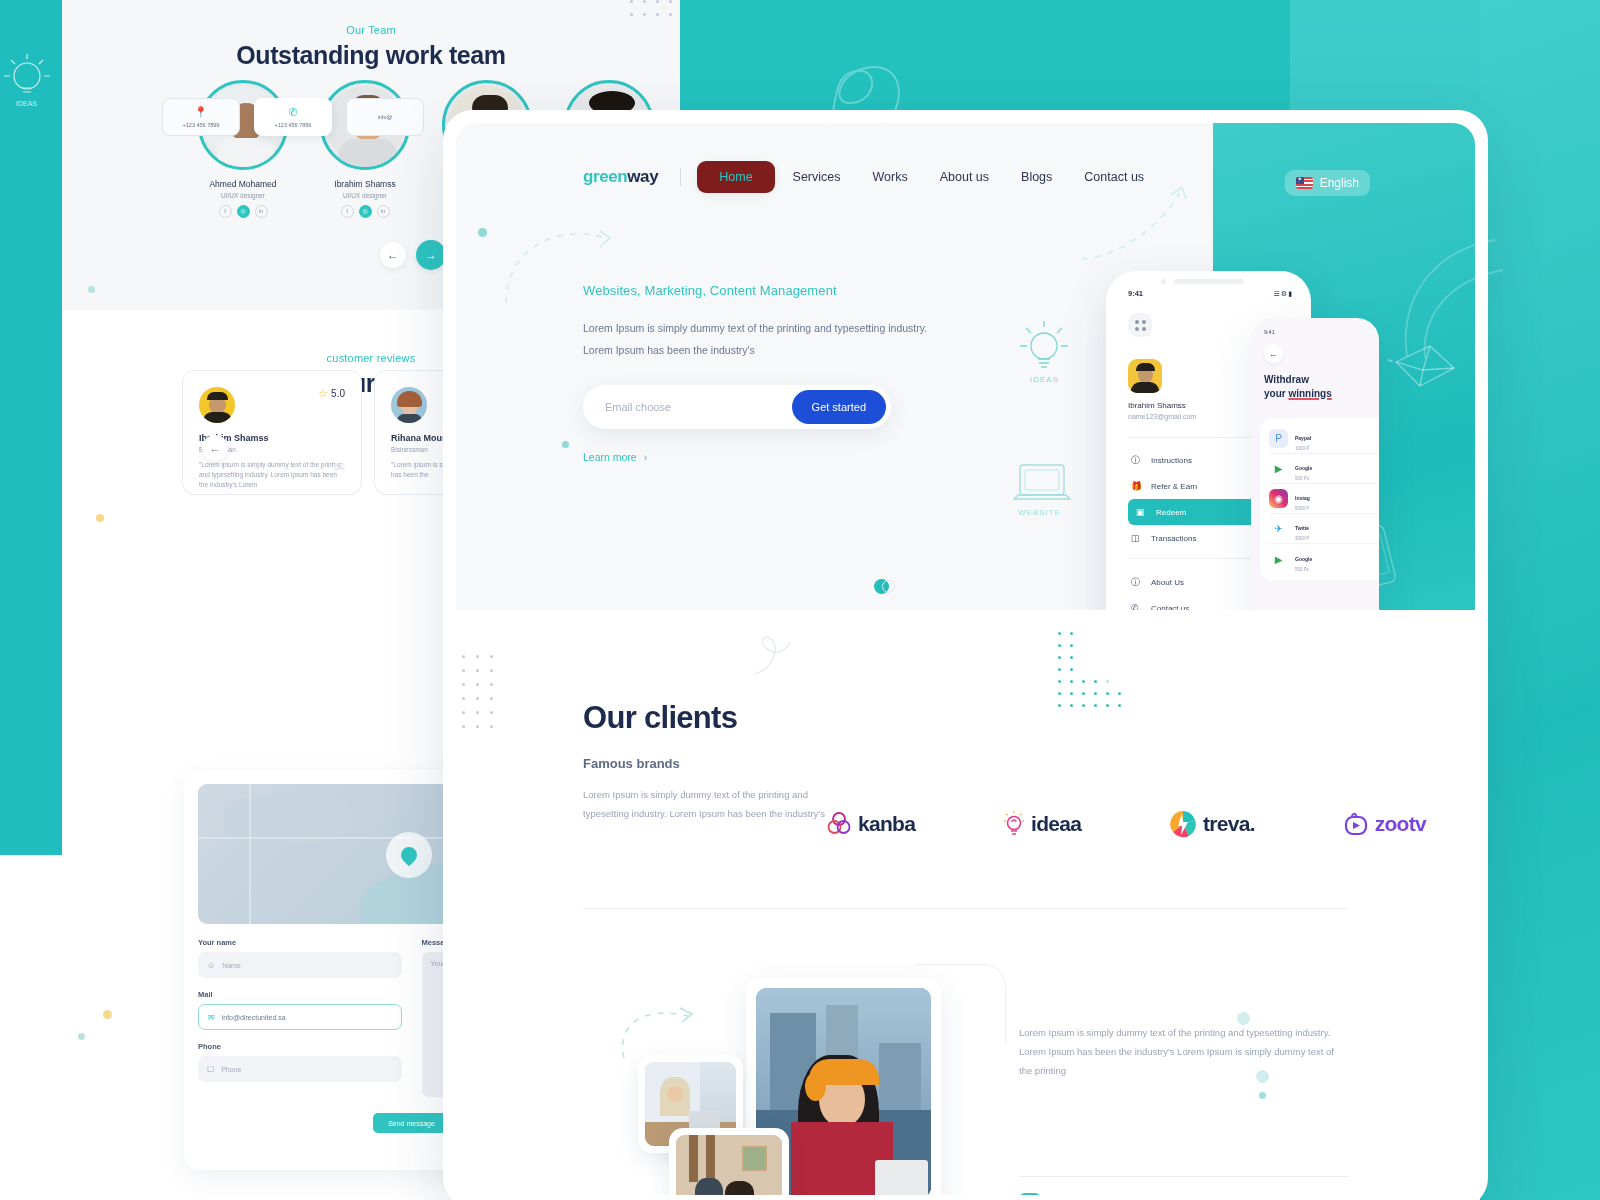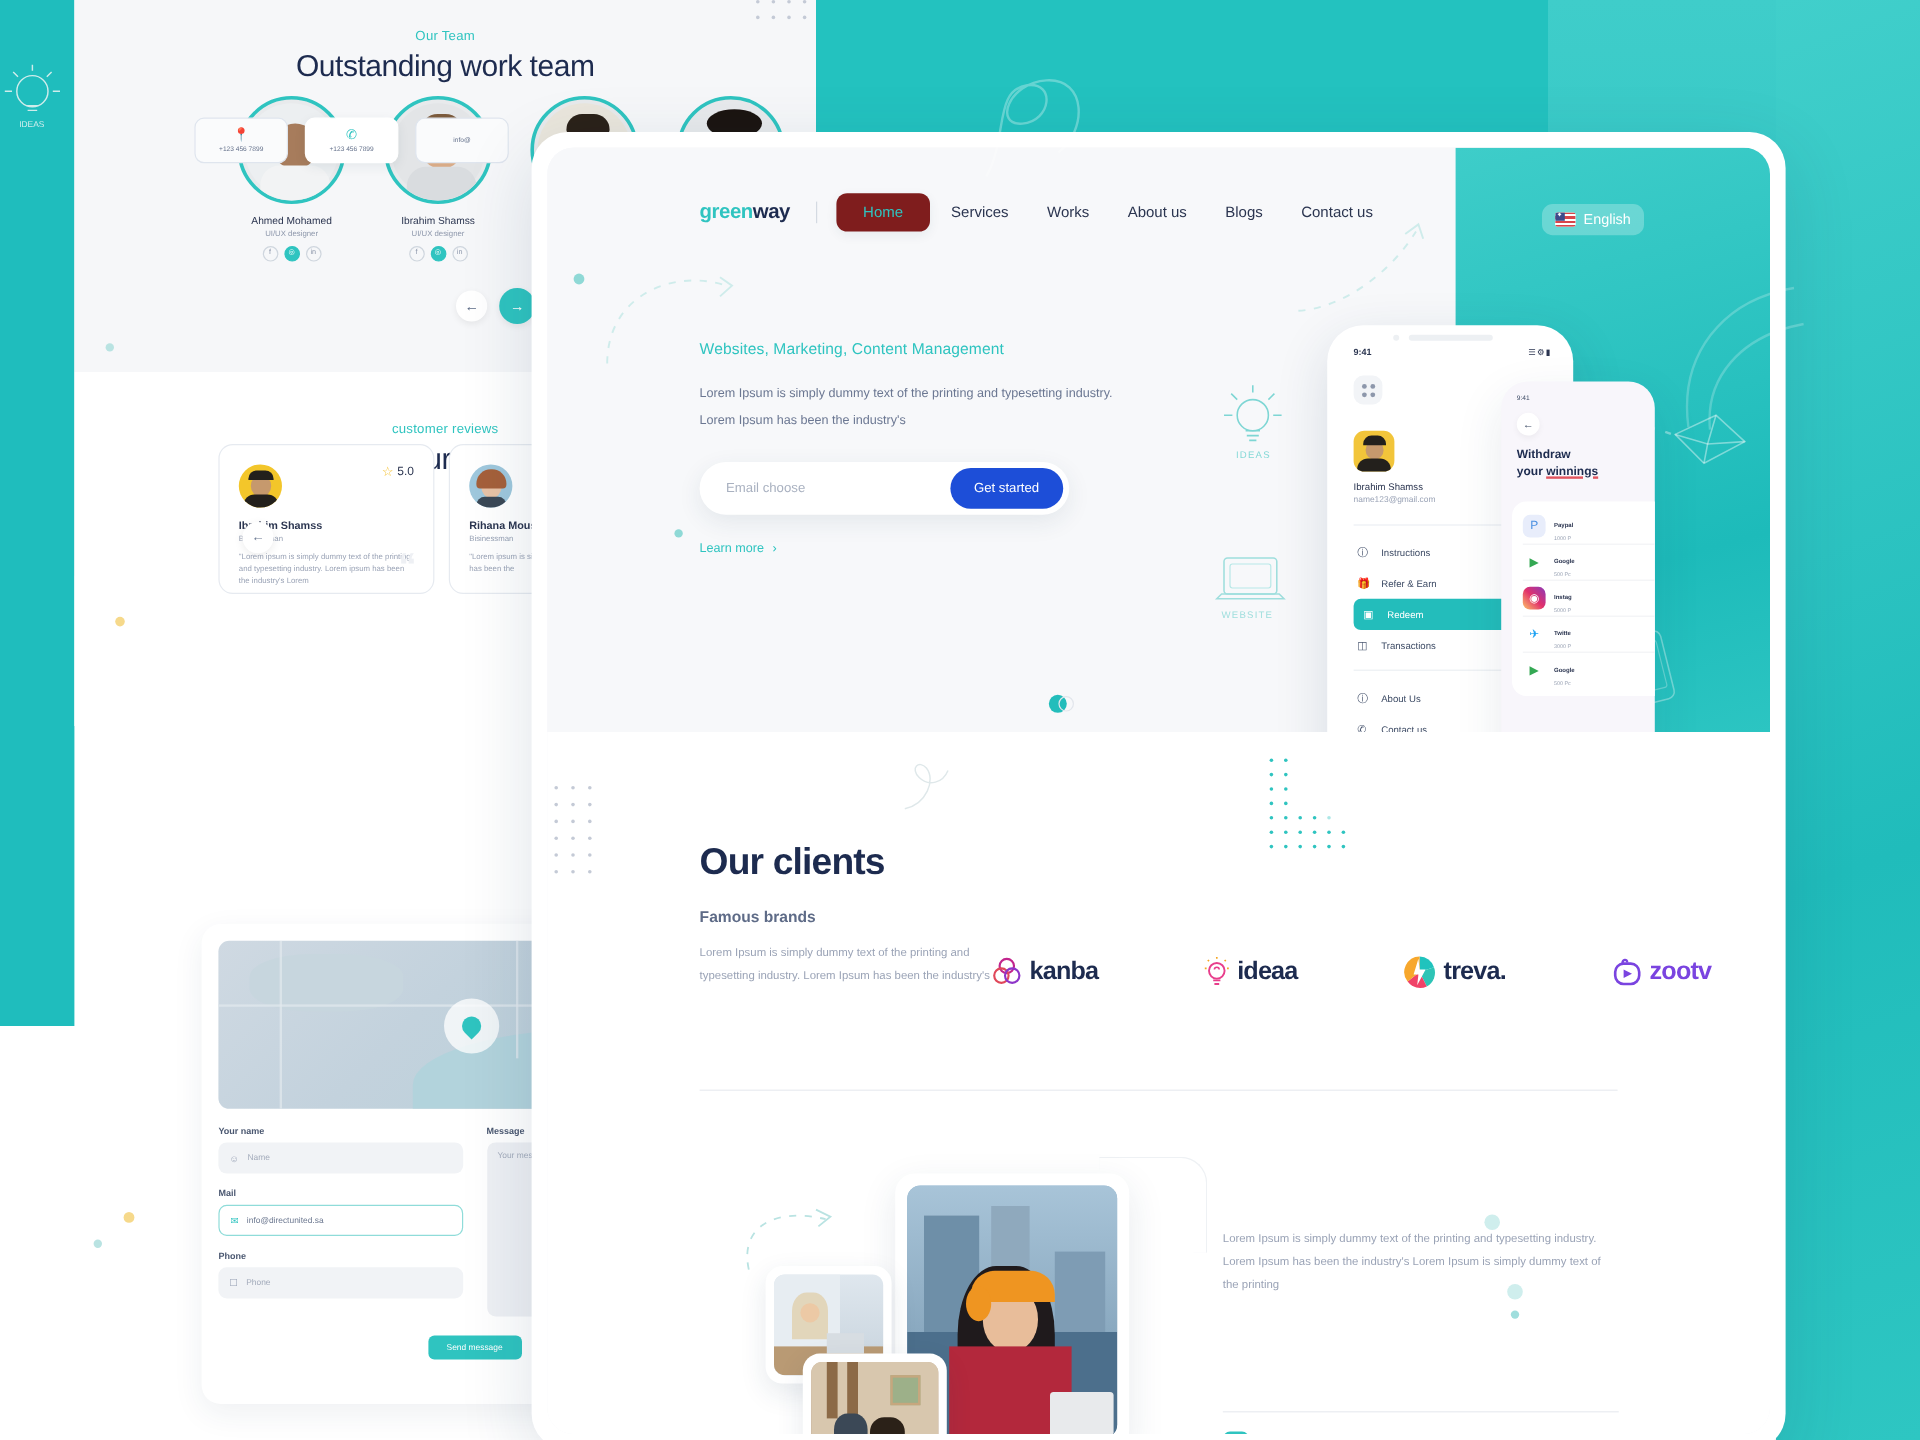--- a/index.html
+++ b/index.html
@@ -19,21 +19,21 @@
   .teal-rightband { position:absolute; left:1290px; top:0; width:190px; height:665px;
                  background:linear-gradient(180deg,#3fcdca 0%, #1fbdbc 100%); }
 
   
   .bg-page { position:absolute; background:#f7f8fa; }
   .bg-team { left:62px; top:0; width:618px; height:310px; background:#f6f7f9; }
   .bg-reviews { left:62px; top:310px; width:618px; height:295px; background:#ffffff; }
   .bg-contact { left:78px; top:608px; width:600px; height:480px; background:#f4f6f8; border-radius:26px; }
 
   .sec-kicker { color:#2fc4c0; font-size:11px; text-align:center; letter-spacing:.2px; }
-  .sec-title  { color:#1d2b4f; font-size:25px; font-weight:normal; text-align:center; margin-top:5px; letter-spacing:-.4px;}
+  .sec-title  { color:#1d2b4f; font-size:25px; font-weight:bold; text-align:center; margin-top:5px; letter-spacing:-.4px;}
 
   
   .team-row { position:absolute; left:0; top:80px; width:618px; display:flex; gap:0; padding-left:120px; }
   .member { width:122px; text-align:center; }
   .m-ava { width:90px; height:90px; border-radius:50%; margin:0 auto;
            border:3px solid #2fc4c0; overflow:hidden; position:relative; background:#e8eaec; }
   .m-face { position:absolute; inset:3px; border-radius:50%; }
   .m-name { font-size:8.5px; color:#2b3550; margin-top:9px; }
   .m-role { font-size:6.5px; color:#8d97ab; margin-top:3px; }
   .m-soc { display:flex; justify-content:center; gap:5px; margin-top:6px; }
@@ -65,21 +65,21 @@
   
   .chips { position:absolute; left:0; top:98px; width:600px; display:flex; gap:14px; padding-left:162px; }
   .chip { width:78px; height:38px; border:1px solid #dfe5ee; border-radius:8px; background:#fafbfc;
           display:flex; flex-direction:column; align-items:center; justify-content:center; gap:3px; }
   .chip.hl { background:#fff; border-color:#fff; box-shadow:0 3px 10px rgba(20,60,80,.08); }
   .chip-ico { font-size:11px; color:#2b3e63; }
   .chip.hl .chip-ico { color:#2fc4c0; }
   .chip-tx { font-size:5.5px; color:#63708a; }
 
   
-  .form-card { position:absolute; left:168px; top:770px; width:455px; height:400px; background:#fff;
+  .form-card { position:absolute; left:184px; top:770px; width:455px; height:400px; background:#fff;
                border-radius:16px; box-shadow:0 8px 26px rgba(25,60,90,.07); padding:14px; overflow:hidden; }
   .map { width:100%; height:140px; border-radius:9px; overflow:hidden; position:relative;
          background:linear-gradient(135deg,#cfd9e2 0%,#c3d2dd 40%,#b6cfd8 100%); }
   .map-water { position:absolute; right:0; bottom:0; width:62%; height:48%; background:#b2d3dc;
                border-top-left-radius:60% 70%; }
   .map-water2 { position:absolute; left:6%; top:8%; width:30%; height:34%; background:#c7d6de; border-radius:40%; }
   .map-pin { position:absolute; left:44%; top:34%; width:46px; height:46px; border-radius:50%;
              background:rgba(255,255,255,.75); display:flex; align-items:center; justify-content:center; }
   .map-pin b { width:16px; height:16px; border-radius:50% 50% 50% 0; background:#2fc4c0; transform:rotate(-45deg); display:block;}
   .map-road { position:absolute; background:#e3e9ee; opacity:.7; }
@@ -181,21 +181,21 @@
   .pf-nm { font-size:5px; color:#2b3550; font-weight:bold; }
   .pf-pt { font-size:4.5px; color:#98a1b3; margin-top:2px; }
 
   
   .clients { position:absolute; left:0; top:487px; width:1019px; height:330px; background:#fff; }
   .cl-left { position:absolute; left:127px; top:90px; width:270px; }
   .cl-h { font-size:31px; font-weight:bold; color:#1d2b4f; letter-spacing:-.7px; }
   .cl-sub { font-size:13px; font-weight:bold; color:#5e6b87; margin-top:20px; }
   .cl-p { font-size:9.5px; color:#9aa3b6; line-height:2.0; margin-top:14px; }
   .brands { position:absolute; left:370px; top:186px; width:600px; display:flex; align-items:center; justify-content:space-between; }
-  .brand { display:flex; align-items:center; gap:6px; font-size:21px; font-weight:bold; letter-spacing:-.7px; }
+  .brand { display:flex; align-items:center; gap:6px; font-size:21px; font-weight:bold; letter-spacing:-.7px;margin-top:14px; }
   .divider { position:absolute; left:127px; top:298px; width:765px; height:1px; background:#e9ecf1; }
 
   
   .why { position:absolute; left:0; top:817px; width:1019px; height:255px; background:#fff; }
   .why-right { position:absolute; left:563px; top:63px; width:330px; }
   .why-h { font-size:31px; font-weight:bold; color:#1d2b4f; line-height:1.35; letter-spacing:-.7px; }
   .why-p { font-size:9.5px; color:#9aa3b6; line-height:2.0; margin-top:20px; }
   .why-div { position:absolute; left:563px; top:236px; width:330px; height:1px; background:#e9ecf1; }
   .why-chip { position:absolute; left:563px; top:253px; width:22px; height:22px; border-radius:6px; background:#2fc4c0; }
   .blob1 { position:absolute; left:800px; top:130px; width:13px; height:13px; border-radius:50%; background:#cfeeed; }

